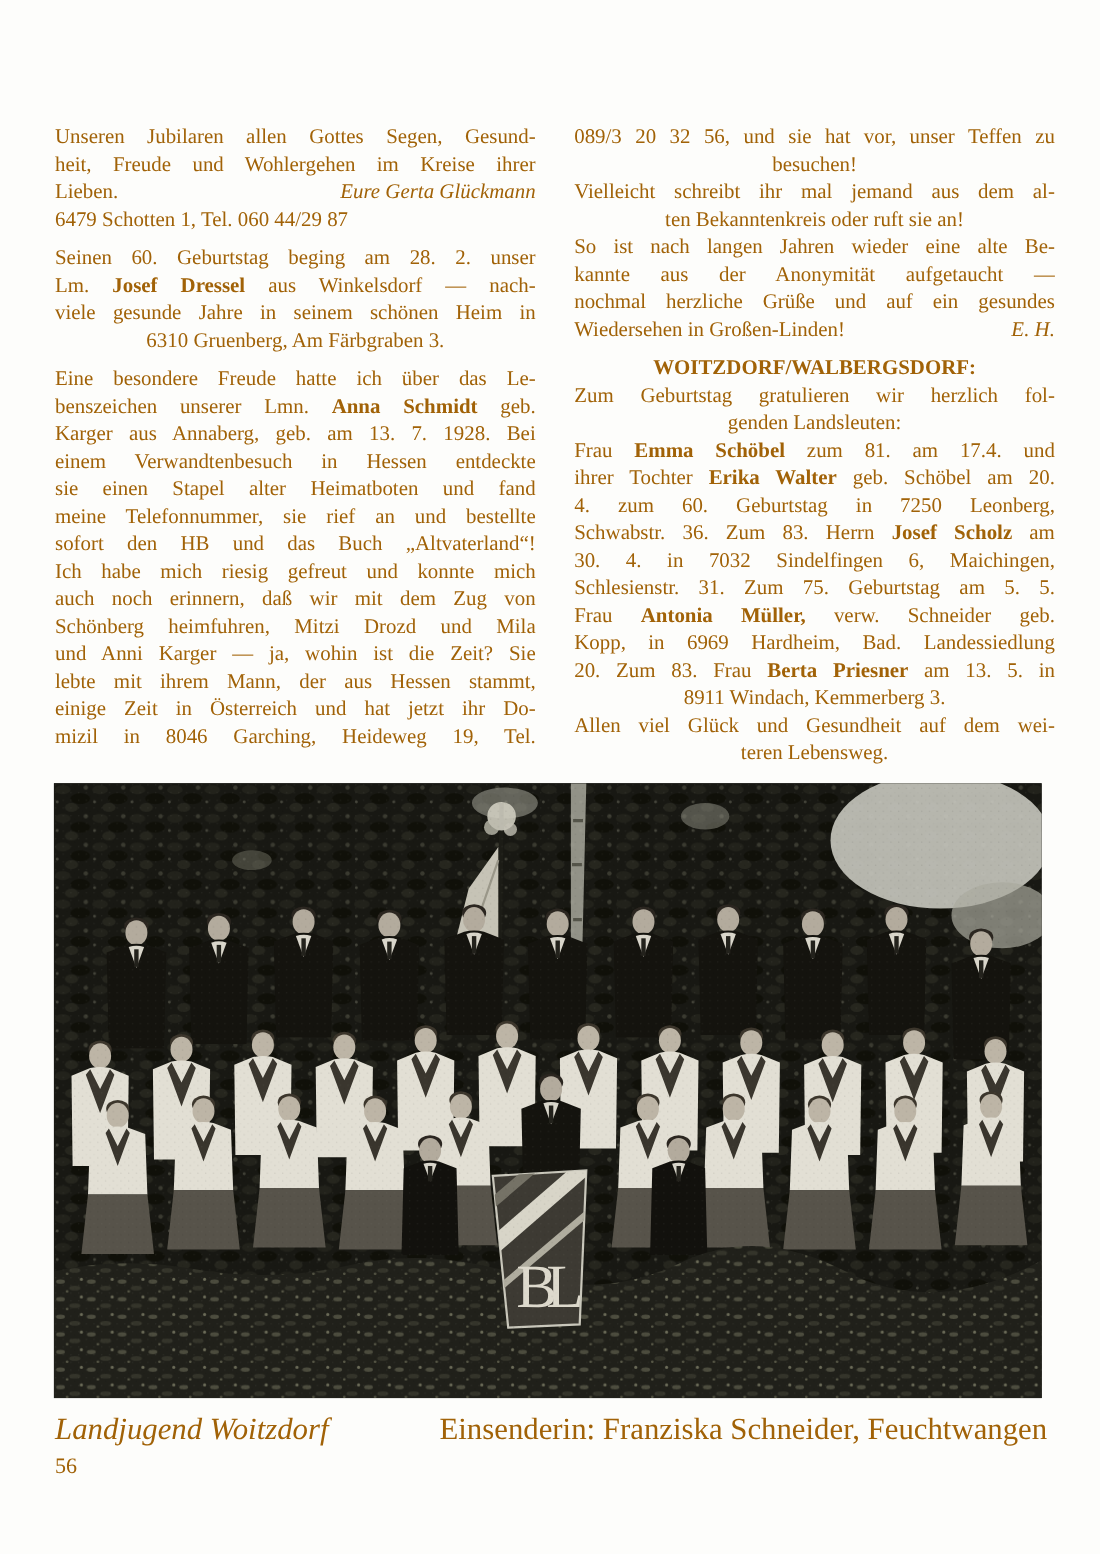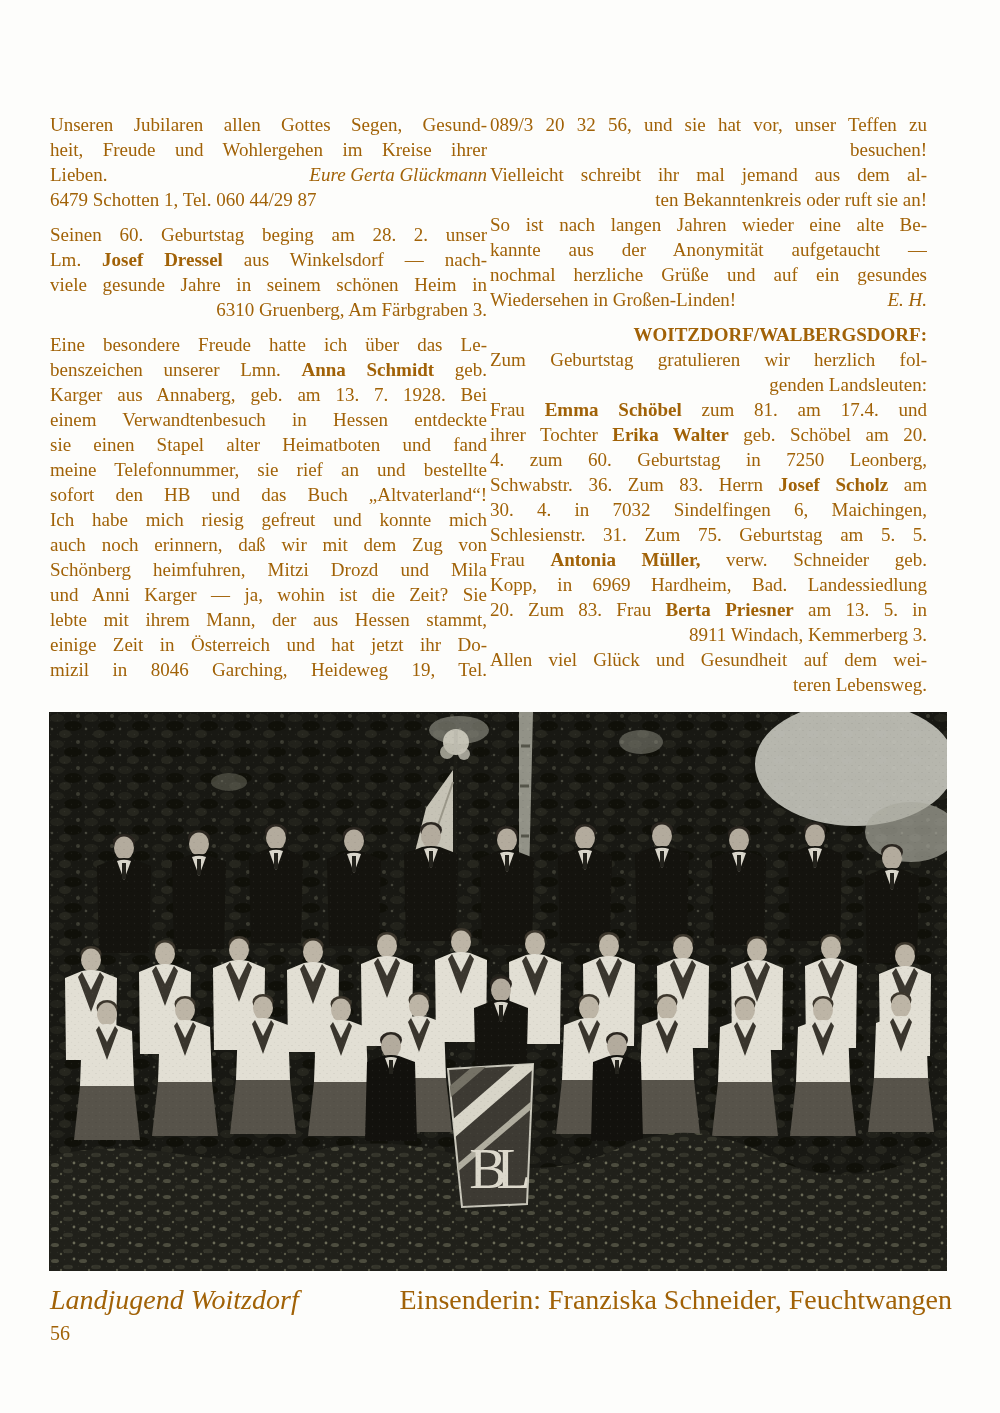--- a/index.html
+++ b/index.html
@@ -4,25 +4,25 @@
 <style>
   html,body{margin:0;padding:0;background:#777;}
   .page{
     position:relative;width:1000px;height:1413px;margin:0 auto;
     background:#fdfdfb;color:#a16207;
     font-family:"Liberation Serif","DejaVu Serif",serif;
     overflow:hidden;
   }
   .col{position:absolute;top:112px;width:437px;font-size:19px;}
   .col-left{left:50px;}
-  .col-right{left:490px;}
+  .col-right{left:522px;}
   .block + .block{margin-top:10px;}
   .line{height:25px;line-height:25px;overflow:hidden;}
   .just{text-align:justify;text-align-last:justify;}
-  .last{text-align:right;}
+  .last{text-align:center;}
   .right{}
   .split{display:flex;justify-content:space-between;}
   .b{font-weight:700;}
   .i{font-style:italic;}
   .photo-wrap{position:absolute;left:49px;top:712px;width:898px;height:559px;background:#12120e;}
   .caption-row{
     position:absolute;left:50px;top:1284px;width:902px;
     display:flex;justify-content:space-between;font-size:28px;
   }
   .page-number{position:absolute;left:50px;top:1322px;font-size:20px;}

